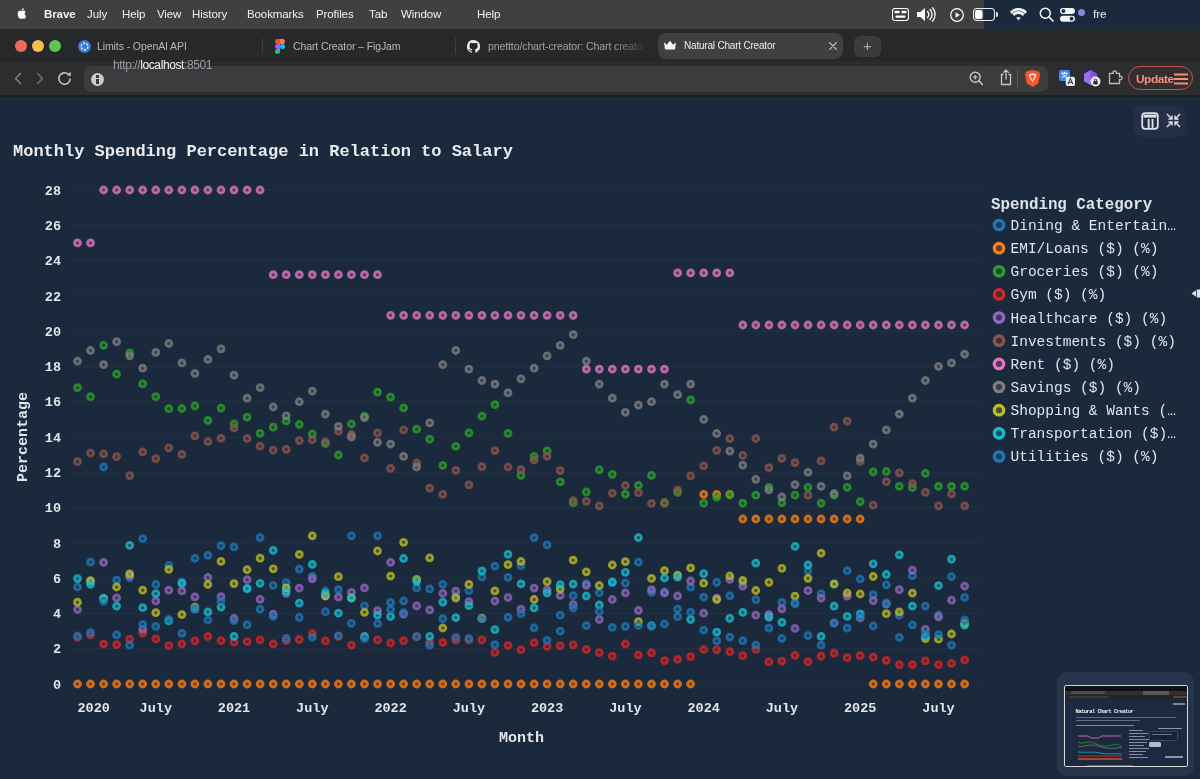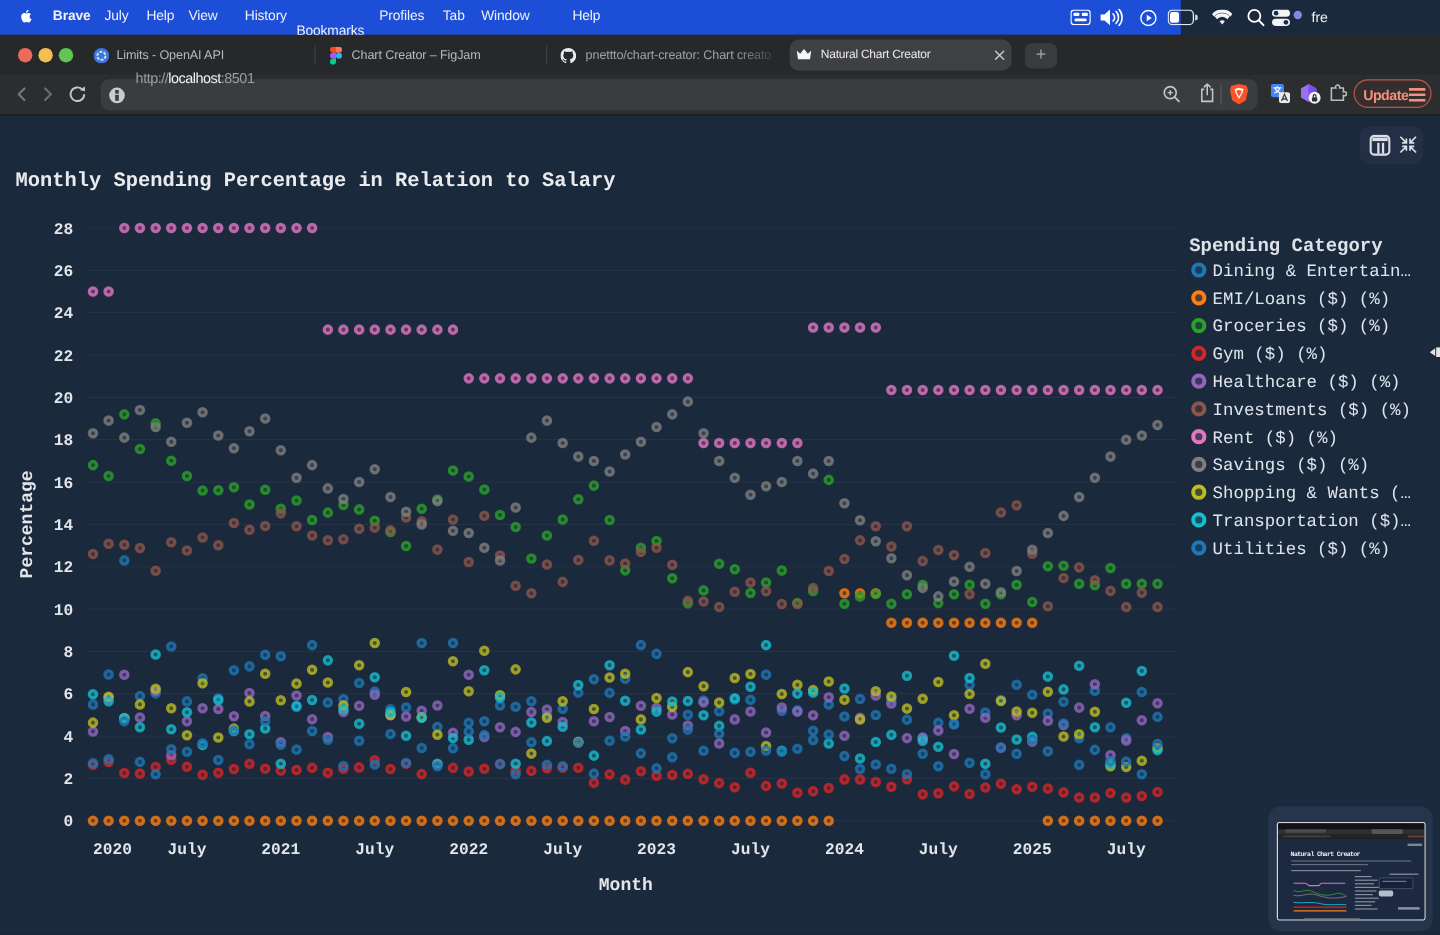--- a/index.html
+++ b/index.html
@@ -1,18 +1,18 @@
 <!DOCTYPE html>
 <html><head><meta charset="utf-8">
 <style>
   html,body{margin:0;padding:0;width:1200px;height:779px;overflow:hidden;background:#1b293c;}
   *{box-sizing:border-box;}
   .sans{font-family:"Liberation Sans",sans-serif;}
   .mono{font-family:"Liberation Mono",monospace;}
-  #menubar{position:absolute;left:0;top:0;width:984px;height:29px;background:#1d4ed8;color:#fff;}
+  #menubar{position:absolute;left:0;top:0;width:984px;height:29px;background:#404040;color:#fff;}
   .mitem{position:absolute;top:0;height:29px;line-height:29px;font-family:"Liberation Sans",sans-serif;font-size:11.5px;letter-spacing:-0.1px;color:#eef1f6;}
   #tabbar{position:absolute;left:0;top:29px;width:1200px;height:33px;background:#272829;}
   .light{position:absolute;top:40px;width:12px;height:12px;border-radius:50%;}
   .tabtxt{position:absolute;top:39px;height:14px;line-height:14px;font-family:"Liberation Sans",sans-serif;font-size:10.5px;letter-spacing:-0.1px;color:#b6b9bc;white-space:nowrap;}
   .tabsep{position:absolute;top:38px;width:1px;height:16px;background:#3e3f40;}
   #activetab{position:absolute;left:658px;top:33px;width:185px;height:26px;background:#3e4042;border-radius:8px;}
   #plusbtn{position:absolute;left:854px;top:36px;width:27px;height:21px;background:#3a3b3c;border-radius:6px;color:#a6a8aa;text-align:center;line-height:20px;font-size:15px;font-family:"Liberation Sans",sans-serif;}
   #addrbar{position:absolute;left:0;top:62px;width:1200px;height:33px;background:#2c2d2f;}
   #urlfield{position:absolute;left:84px;top:66px;width:964px;height:26px;background:#3b3c3e;border-radius:7px;}
   #belowbar{position:absolute;left:0;top:95px;width:1200px;height:2px;background:#1e1f21;}
@@ -23,22 +23,22 @@
 </style></head>
 <body class="sans">
 <div id="menubar">
   <svg style="position:absolute;left:17px;top:8px" width="11" height="13" viewBox="0 0 14 16">
       <path fill="#fff" d="M9.7 2.6c.6-.7 1-1.7.9-2.6-.9 0-1.9.6-2.5 1.3-.6.6-1 1.6-.9 2.5 1 .1 1.9-.5 2.5-1.2zM11.9 8.6c0-2 1.6-2.9 1.7-3-1-1.4-2.4-1.6-2.9-1.6-1.2-.1-2.4.7-3 .7-.6 0-1.6-.7-2.6-.7C3.7 4 2.4 4.8 1.7 6c-1.5 2.5-.4 6.3 1 8.4.7 1 1.5 2.1 2.6 2.1 1 0 1.4-.7 2.7-.7s1.6.7 2.7.7c1.1 0 1.8-1 2.5-2 .8-1.2 1.1-2.3 1.1-2.4 0 0-2.2-.8-2.4-3.5z" transform="scale(0.82)"></path>
     </svg>
   <div class="mitem" style="left:44px;font-weight:700;">Brave</div>
   <div class="mitem" style="left:87px;">July</div>
   <div class="mitem" style="left:122px;">Help</div>
   <div class="mitem" style="left:157px;">View</div>
-  <div class="mitem" style="left:204px;text-align:right;">History</div>
-  <div class="mitem" style="left:247px;margin-top:12px;">Bookmarks</div>
+  <div class="mitem" style="left:192px;text-align:right;">History</div>
+  <div class="mitem" style="left:247px;">Bookmarks</div>
   <div class="mitem" style="left:316px;">Profiles</div>
   <div class="mitem" style="left:369px;">Tab</div>
   <div class="mitem" style="left:401px;">Window</div>
   <div class="mitem" style="left:457px;margin-left:20px;">Help</div>
 
   <svg style="position:absolute;left:892px;top:8px" width="17" height="13" viewBox="0 0 17 13">
       <rect x="0.5" y="0.5" width="16" height="12" rx="2.5" fill="none" stroke="#fff" stroke-width="1.1"></rect>
       <rect x="2.5" y="2.7" width="5" height="2.6" rx="0.8" fill="#fff"></rect>
       <rect x="9.5" y="2.7" width="5" height="2.6" rx="0.8" fill="#fff"></rect>
       <rect x="3.5" y="7.5" width="10" height="2.2" rx="0.8" fill="#fff"></rect>

